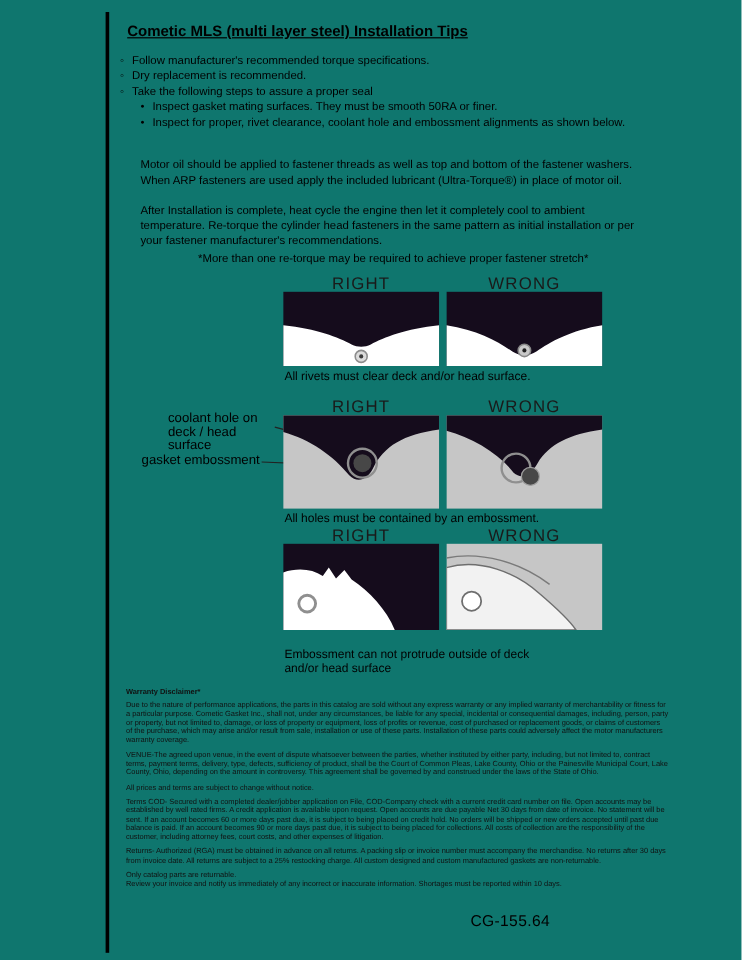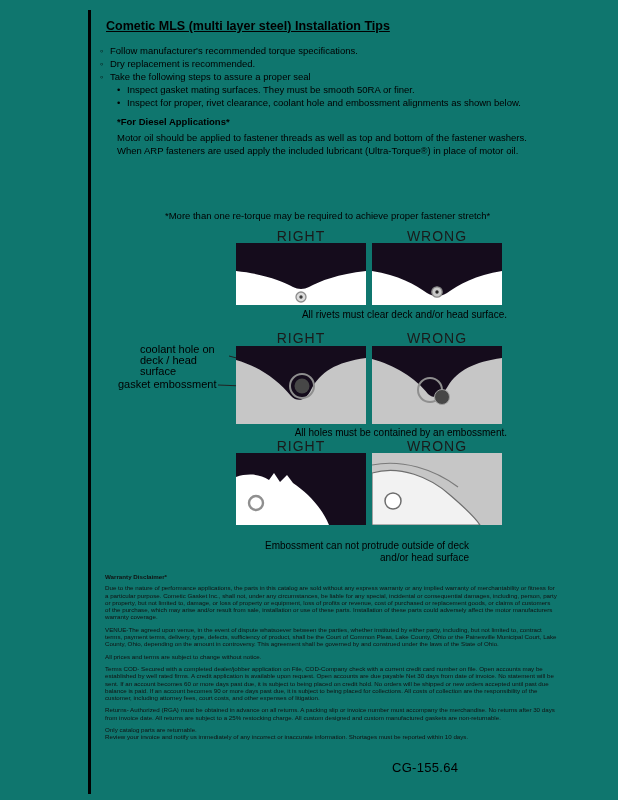--- a/index.html
+++ b/index.html
@@ -10,21 +10,21 @@
   .tips{position:absolute;left:100px;top:44px;width:485px;font-size:9.5px;line-height:13px;}
   .tip{position:relative;padding-left:10px;}
   .tip.l1::before{content:"◦";position:absolute;left:0;top:0;}
   .tip.l2{margin-left:17px;}
   .tip.l2::before{content:"•";position:absolute;left:0;top:0;}
   .blk{position:absolute;left:117px;width:420px;font-size:9.5px;line-height:12.5px;}
   .bold{font-weight:bold;}
   .rw-label{position:absolute;width:130px;text-align:center;font-size:14px;letter-spacing:1px;color:#1a1a1a;}
   .panel{position:absolute;width:130px;}
   .panel svg{display:block;}
-  .caption{position:absolute;font-size:10px;line-height:12px;color:#000;text-align:right;}
+  .caption{position:absolute;font-size:10px;line-height:12px;color:#000;}
   .callout{position:absolute;font-size:11px;line-height:11px;color:#000;}
   .arrows{position:absolute;left:205px;top:340px;}
   .warranty{position:absolute;left:105px;top:573px;width:452px;font-size:6.2px;line-height:7.3px;color:#111;}
   .warranty h2{font-size:6.2px;margin:0 0 4px 0;}
   .warranty p{margin:0 0 5px 0;}
   .warranty p.tight{margin:0;}
   .footer{position:absolute;left:392px;top:760px;font-size:13px;letter-spacing:0.3px;}
 </style>
 </head>
 <body>
@@ -36,22 +36,22 @@
   <h1 class="title">Cometic MLS (multi layer steel) Installation Tips</h1>
 
   <div class="tips">
     <div class="tip l1"><span>Follow manufacturer's recommended torque specifications.</span></div>
     <div class="tip l1"><span>Dry replacement is recommended.</span></div>
     <div class="tip l1"><span>Take the following steps to assure a proper seal</span></div>
     <div class="tip l2"><span>Inspect gasket mating surfaces.  They must be smooth 50RA or finer.</span></div>
     <div class="tip l2"><span>Inspect for proper, rivet clearance, coolant hole and embossment alignments as shown below.</span></div>
   </div>
 
-  <div class="blk bold" style="top:116px;">*For Diesel Applications*</div>
   <div class="blk" style="top:132px;">Motor oil should be applied to fastener threads as well as top and bottom of the fastener washers. When ARP fasteners are used apply the included lubricant (Ultra-Torque®) in place of motor oil.</div>
+  <div class="blk" style="top:170px;">After Installation is complete, heat cycle the engine then let it completely cool to ambient temperature. Re-torque the cylinder head fasteners in the same pattern as initial installation or per your fastener manufacturer's recommendations.</div>
   <div class="blk" style="top:210px;margin-left:48px;">*More than one re-torque may be required to achieve proper fastener stretch*</div>
 
   <div class="rw-label" style="left:236px;top:228px;">RIGHT</div>
   <div class="rw-label" style="left:372px;top:228px;">WRONG</div>
   <div class="panel" style="left:236px;top:243px;">
     <svg width="130" height="62" viewBox="0 0 130 62">
       <rect width="130" height="62" fill="#150c1c"></rect>
       <path d="M0,62 L0,28 C28,31 46,38 57,44 C62,46.5 68,46.5 73,44 C84,38 102,31 130,28 L130,62 Z" fill="#ffffff"></path>
       <circle cx="65" cy="54" r="5" fill="#dcdcdc" stroke="#8d8d8d" stroke-width="1.3"></circle>
       <circle cx="65" cy="54" r="1.7" fill="#3c3c3c"></circle>

